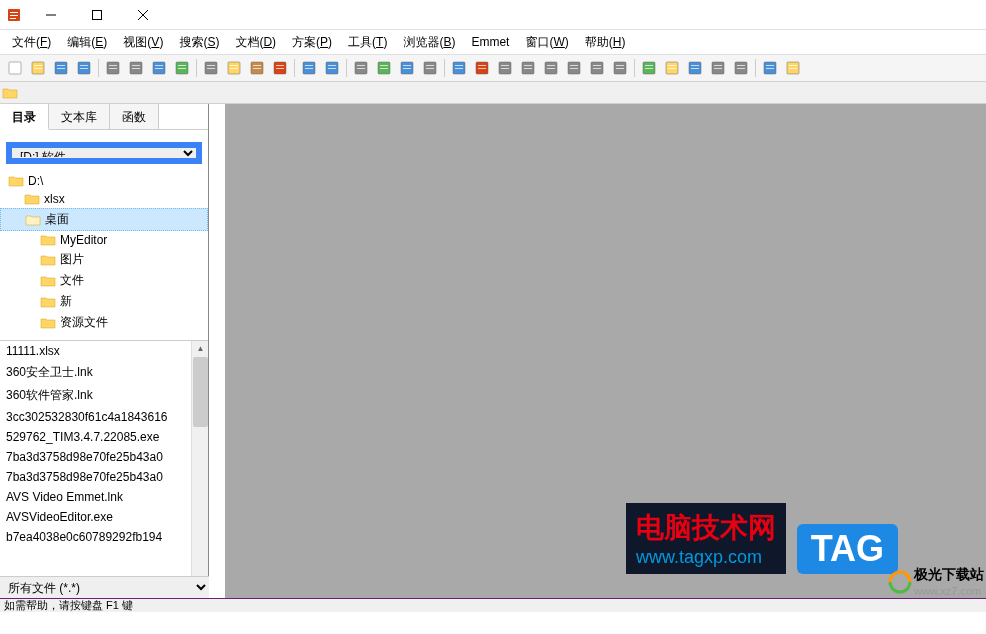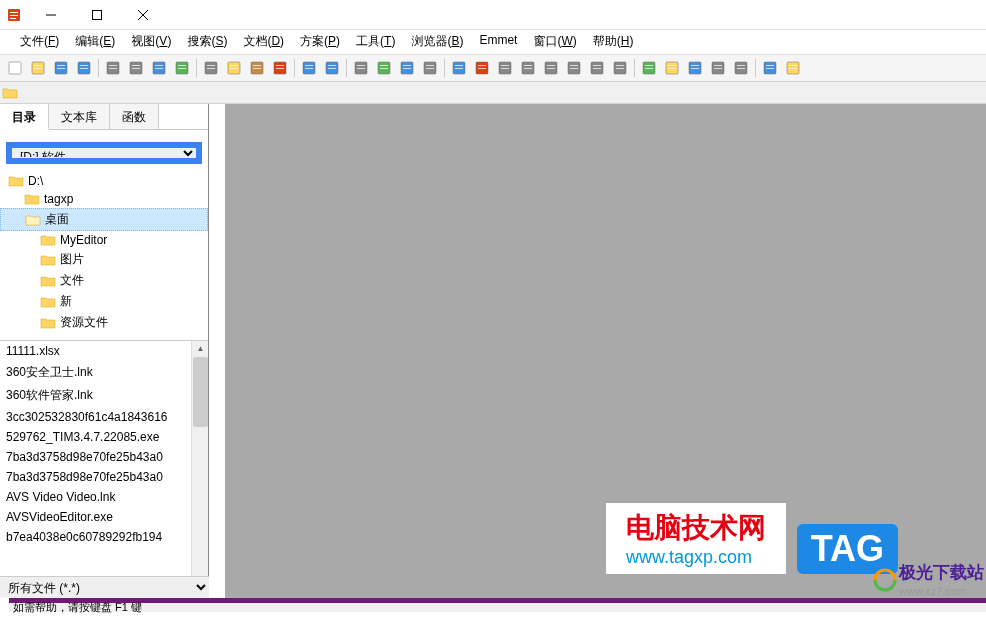--- a/index.html
+++ b/index.html
@@ -6,21 +6,21 @@
     body { width: 986px; height: 634px; background: #fff; overflow: hidden; font-size: 12px; }
     
     
     .titlebar { height: 30px; display: flex; align-items: center; background: #fff; border-bottom: 1px solid #e0e0e0; }
     .titlebar-icon { width: 16px; height: 16px; margin: 0 6px; }
     .titlebar-text { flex: 1; font-size: 12px; color: #000; }
     .win-controls { display: flex; }
     .win-btn { width: 46px; height: 30px; display: flex; align-items: center; justify-content: center; cursor: pointer; }
     
     
-    .menubar { height: 24px; display: flex; padding: 0 12px; background: #fff; }
+    .menubar { height: 24px; display: flex; align-items: center; padding: 0 4px; background: #fff; }
     .menu-item { padding: 3px 8px; cursor: pointer; font-size: 12px; }
     .menu-key { text-decoration: underline; }
     
     
     .toolbar { height: 28px; display: flex; align-items: center; padding: 2px 4px; background: #f5f5f5; border-top: 1px solid #e0e0e0; border-bottom: 1px solid #d0d0d0; gap: 1px; }
     .tool-btn { width: 22px; height: 22px; display: flex; align-items: center; justify-content: center; cursor: pointer; border: 1px solid transparent; }
     .tool-sep { width: 1px; height: 18px; background: #ccc; margin: 0 2px; }
     
     
     .tabstrip { height: 22px; background: #f0f0f0; border-bottom: 1px solid #d0d0d0; display: flex; align-items: center; padding-left: 2px; }
@@ -53,31 +53,31 @@
     .scroll-arrow.up { top: 0; }
     .scroll-arrow.down { bottom: 0; }
     
     .file-filter { height: 22px; border-top: 1px solid #ccc; }
     .file-filter select { width: 100%; height: 100%; border: none; font-size: 12px; padding: 0 4px; }
     
     
     .editor-area { flex: 1; background: #a9a9a9; position: relative; }
     
     
-    .watermark1 { position: absolute; bottom: 24px; right: 200px; background: #ffffff; padding: 6px 20px; }
+    .watermark1 { position: absolute; bottom: 24px; right: 200px; background: #0f172a; padding: 6px 10px; }
     .watermark1-text { font-size: 28px; font-weight: bold; color: #e60012; }
     .watermark1-url { font-size: 18px; color: #0099dd; }
     .watermark-tag { position: absolute; bottom: 24px; right: 88px; background: #1e88e5; color: #fff; font-size: 36px; font-weight: bold; padding: 4px 14px; border-radius: 6px; }
     .watermark2 { position: absolute; bottom: 0; right: 2px; }
     .watermark2-logo { display: flex; align-items: center; }
-    .watermark2-text1 { font-size: 17px; color: #4c1d95; font-weight: bold; }
+    .watermark2-text1 { font-size: 14px; color: #000000; font-weight: bold; }
     .watermark2-text2 { font-size: 11px; color: #999; }
     
     
-    .statusbar { height: 14px; background: #f0f0f0; border-top: 5px solid #701a75; font-size: 11px; padding: 0 4px; display: flex; align-items: center; margin-left: 9px; }
+    .statusbar { height: 14px; background: #f0f0f0; border-top: 1px solid #701a75; font-size: 11px; padding: 0 4px; display: flex; align-items: center; }
   </style>
 </head>
 <body>
 
 <div class="titlebar">
   <svg class="titlebar-icon" viewBox="0 0 16 16">
     <rect x="2" y="2" width="12" height="12" fill="#d84315" rx="1"></rect>
     <rect x="4" y="5" width="8" height="1" fill="#fff"></rect>
     <rect x="4" y="8" width="8" height="1" fill="#fff"></rect>
     <rect x="4" y="11" width="6" height="1" fill="#fff"></rect>
@@ -382,21 +382,21 @@
           <svg class="folder-icon" viewBox="0 0 16 14">
             <path d="M1 3 L1 12 L15 12 L15 4 L7 4 L6 3 Z" fill="#ffd666" stroke="#d4a017" stroke-width="0.5"></path>
           </svg>
           <span>D:\</span>
         </div>
         <div class="tree-item">
           <span class="tree-indent" style="width:20px"></span>
           <svg class="folder-icon" viewBox="0 0 16 14">
             <path d="M1 3 L1 12 L15 12 L15 4 L7 4 L6 3 Z" fill="#ffd666" stroke="#d4a017" stroke-width="0.5"></path>
           </svg>
-          <span>tagxp</span>
+          <span>xlsx</span>
         </div>
         <div class="tree-item selected">
           <span class="tree-indent" style="width:20px"></span>
           <svg class="folder-icon" viewBox="0 0 16 14">
             <path d="M1 3 L1 12 L15 12 L15 4 L7 4 L6 3 Z" fill="#fff3c4" stroke="#d4a017" stroke-width="0.5"></path>
           </svg>
           <span>桌面</span>
         </div>
         <div class="tree-item">
           <span class="tree-indent" style="width:36px"></span>
@@ -435,21 +435,21 @@
         </div>
       </div>
     <div class="file-list" id="file-list">
       <div class="file-item">11111.xlsx</div>
         <div class="file-item">360安全卫士.lnk</div>
         <div class="file-item">360软件管家.lnk</div>
         <div class="file-item">3cc302532830f61c4a1843616</div>
         <div class="file-item">529762_TIM3.4.7.22085.exe</div>
         <div class="file-item">7ba3d3758d98e70fe25b43a0</div>
         <div class="file-item">7ba3d3758d98e70fe25b43a0</div>
-        <div class="file-item">AVS Video Video.lnk</div>
+        <div class="file-item">AVS Video Emmet.lnk</div>
         <div class="file-item">AVSVideoEditor.exe</div>
         <div class="file-item">b7ea4038e0c60789292fb194</div>
         <div class="file-scrollbar">
         <div class="scroll-arrow up">▲</div>
         <div class="scroll-thumb"></div>
         <div class="scroll-arrow down">▼</div>
       </div>
     </div>
   </div>
 

